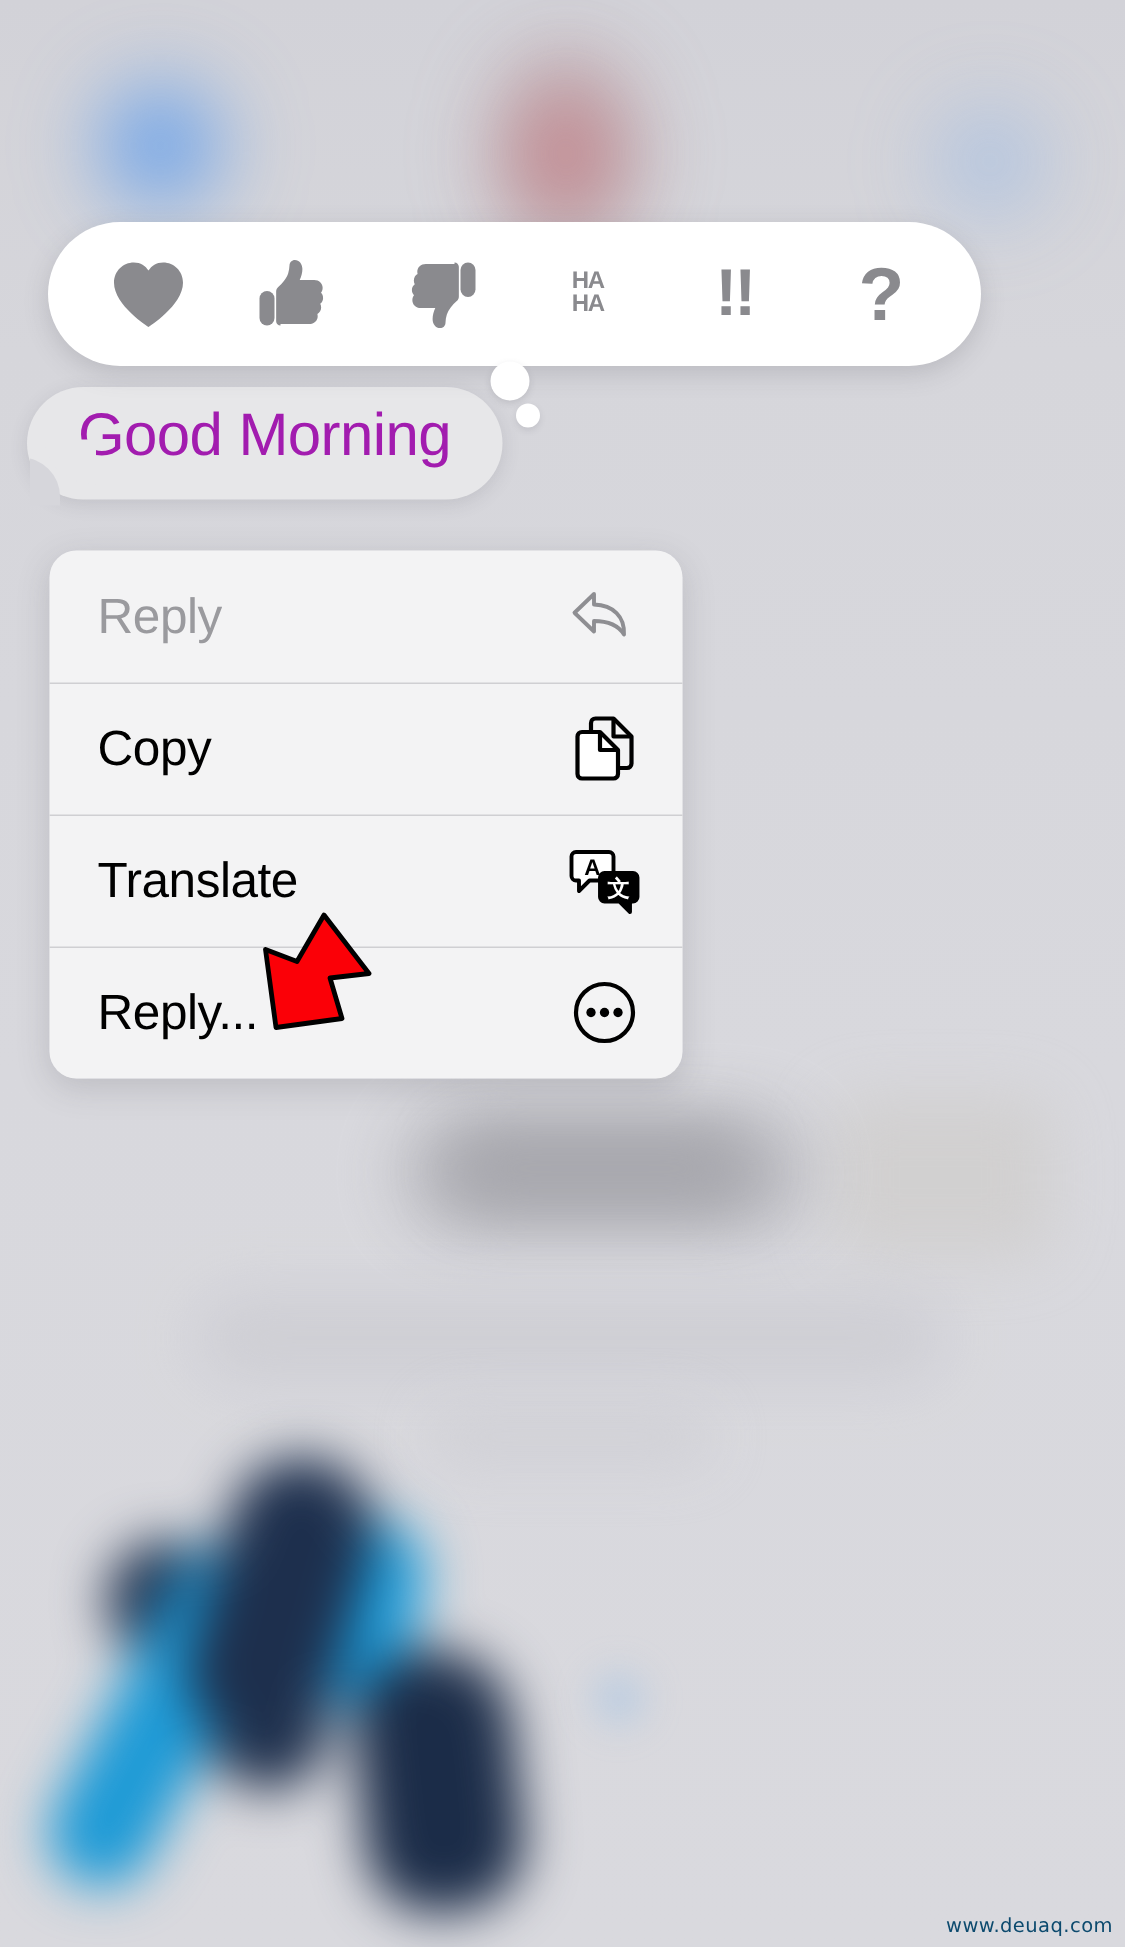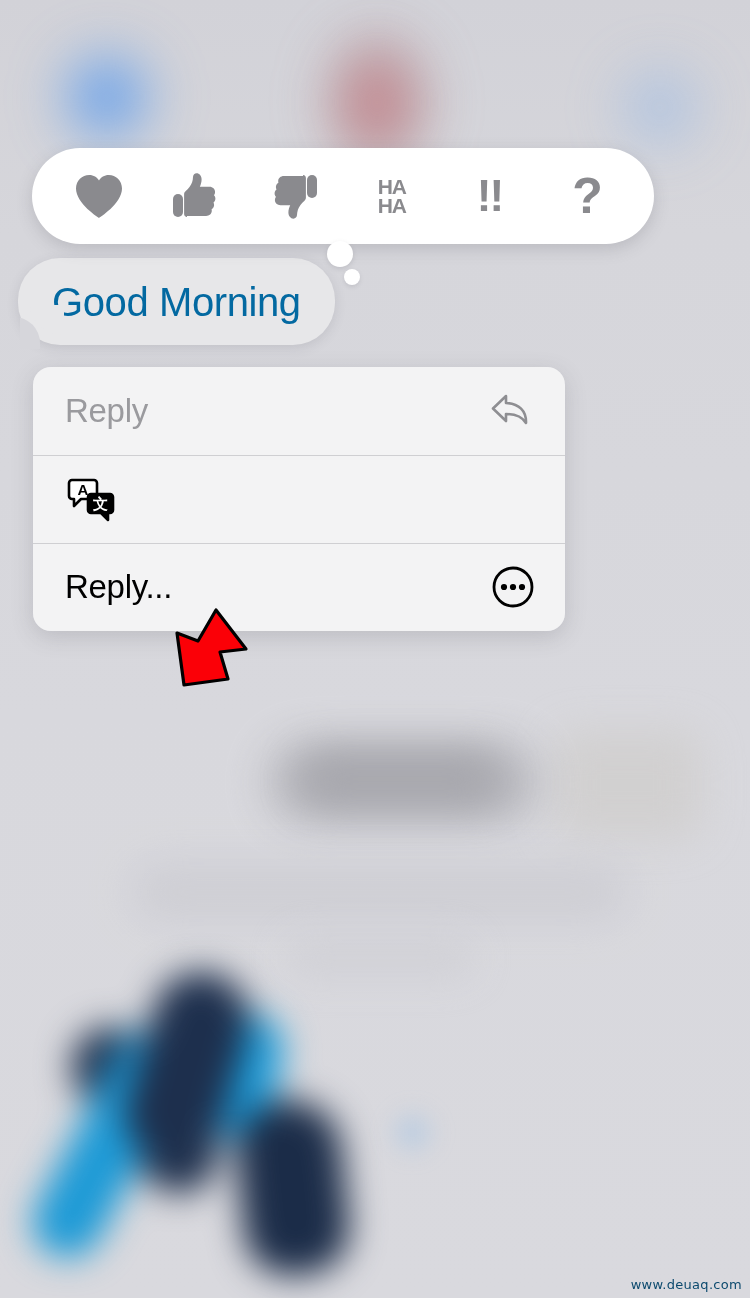--- a/index.html
+++ b/index.html
@@ -68,53 +68,53 @@
   }
   .reaction{
     width:70px; height:70px; display:flex; align-items:center; justify-content:center;
     color:#8a8a8e;
   }
   .reaction svg{ display:block; }
   .reaction-text{
     font-weight:bold; color:#8a8a8e; line-height:.92;
     text-align:center; letter-spacing:-1px;
   }
-  #reaction-haha .reaction-text{ font-size:21px; }
+  #reaction-haha .reaction-text{ font-size:16px; }
   #reaction-exclaim .reaction-text{ font-size:44px; letter-spacing:-2px; }
   #reaction-question .reaction-text{ font-size:50px; }
 
   #tail-dot-big{ position:absolute; left:327px; top:241px; width:26px; height:26px;
     background:#fff; border-radius:50%; z-index:8; box-shadow:0 2px 5px rgba(90,90,100,.18); }
   #tail-dot-small{ position:absolute; left:344px; top:269px; width:16px; height:16px;
     background:#fff; border-radius:50%; z-index:8; box-shadow:0 2px 4px rgba(90,90,100,.15); }
 
   
   #message-bubble-wrap{ position:absolute; left:18px; top:258px; z-index:7; }
   #message-bubble{
     background:#e7e7e9; border-radius:42px;
-    padding:22px 34px 20px 34px;
-    font-size:40px; color:#0369a1; letter-spacing:-.4px;
+    padding:10px 34px 20px 34px;
+    font-size:40px; color:#a21caf; letter-spacing:-.4px;
     box-shadow:0 3px 12px rgba(90,90,100,.16);
     position:relative;
   }
   #bubble-tail{
     position:absolute; left:2px; bottom:-4px; width:44px; height:44px; overflow:hidden;
   }
   #bubble-tail::before{
     content:""; position:absolute; left:10px; top:-16px; width:42px; height:46px;
     background:#e7e7e9; border-bottom-left-radius:34px 30px;
   }
   #bubble-tail::after{
     content:""; position:absolute; left:-14px; top:12px; width:34px; height:40px;
     background:#d6d6db; border-top-right-radius:26px;
   }
 
   
   #context-menu{
-    position:absolute; left:33px; top:367px; width:532px;
+    position:absolute; left:33px; top:367px; width:422px;
     background:rgba(244,244,245,0.97);
     border-radius:18px; overflow:hidden; z-index:9;
     box-shadow:0 6px 22px rgba(80,80,90,.20);
   }
   .menu-item{
     height:88px; display:flex; align-items:center; justify-content:space-between;
     padding:0 26px 0 32px; position:relative;
   }
   .menu-item + .menu-item::before{
     content:""; position:absolute; left:0; right:0; top:0; height:1px;
@@ -218,22 +218,34 @@
 
   <div class="menu-item disabled">
     <span class="menu-label">Reply</span>
     <span class="menu-icon">
       <svg width="48" height="40" viewBox="0 0 48 40" aria-hidden="true">
         <path fill="none" stroke="currentColor" stroke-width="2.6" stroke-linejoin="round" stroke-linecap="round" d="M17 5 4 17.5 17 30v-7c9.5 0 16 2.5 20 9 .5-12-7-19.5-20-20V5Z"></path>
       </svg>
     </span>
   </div>
 
-
   <div class="menu-item">
+    <span class="menu-label">Copy</span>
+    <span class="menu-icon">
+      <svg width="44" height="46" viewBox="0 0 44 46" aria-hidden="true">
+        <path fill="none" stroke="#000" stroke-width="2.8" stroke-linejoin="round" d="M16 3h12l12 12v18a3 3 0 0 1-3 3H16a3 3 0 0 1-3-3V6a3 3 0 0 1 3-3Z"></path>
+        <path fill="none" stroke="#000" stroke-width="2.8" stroke-linejoin="round" d="M28 3v12h12"></path>
+        <path fill="#fff" stroke="#000" stroke-width="2.8" stroke-linejoin="round" d="M7 12h12l12 12v16a3 3 0 0 1-3 3H7a3 3 0 0 1-3-3V15a3 3 0 0 1 3-3Z"></path>
+        <path fill="none" stroke="#000" stroke-width="2.8" stroke-linejoin="round" d="M19 12v12h12"></path>
+      </svg>
+    </span>
+  </div>
+
+  <div class="menu-item">
+    <span class="menu-label">Translate</span>
     <span class="menu-icon">
       <svg width="50" height="46" viewBox="0 0 50 46" aria-hidden="true">
         <path fill="#fff" stroke="#000" stroke-width="2.6" stroke-linejoin="round" d="M6 4h22a3 3 0 0 1 3 3v13a3 3 0 0 1-3 3H15l-7 7v-7H6a3 3 0 0 1-3-3V7a3 3 0 0 1 3-3Z"></path>
         <text x="17" y="19" font-family="Liberation Sans, sans-serif" font-size="15" font-weight="bold" text-anchor="middle" fill="#000">A</text>
         <path fill="#000" stroke="#000" stroke-width="2.6" stroke-linejoin="round" d="M25 18h19a3 3 0 0 1 3 3v13a3 3 0 0 1-3 3h-2v7l-7-7h-10a3 3 0 0 1-3-3V21a3 3 0 0 1 3-3Z"></path>
         <text x="34.5" y="33" font-family="DejaVu Sans, sans-serif" font-size="15" font-weight="bold" text-anchor="middle" fill="#fff">文</text>
       </svg>
     </span>
   </div>
 

